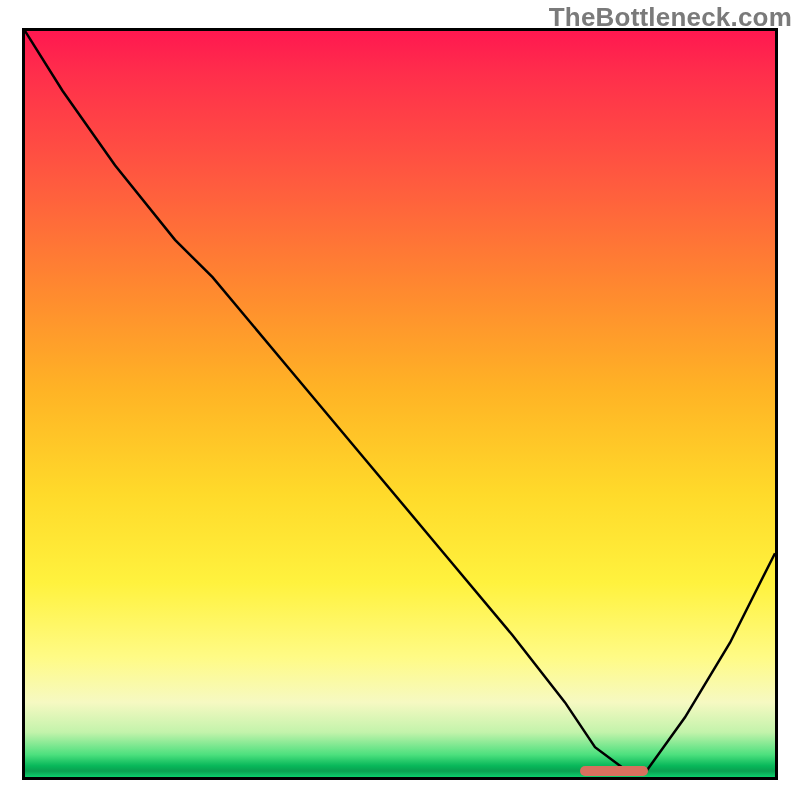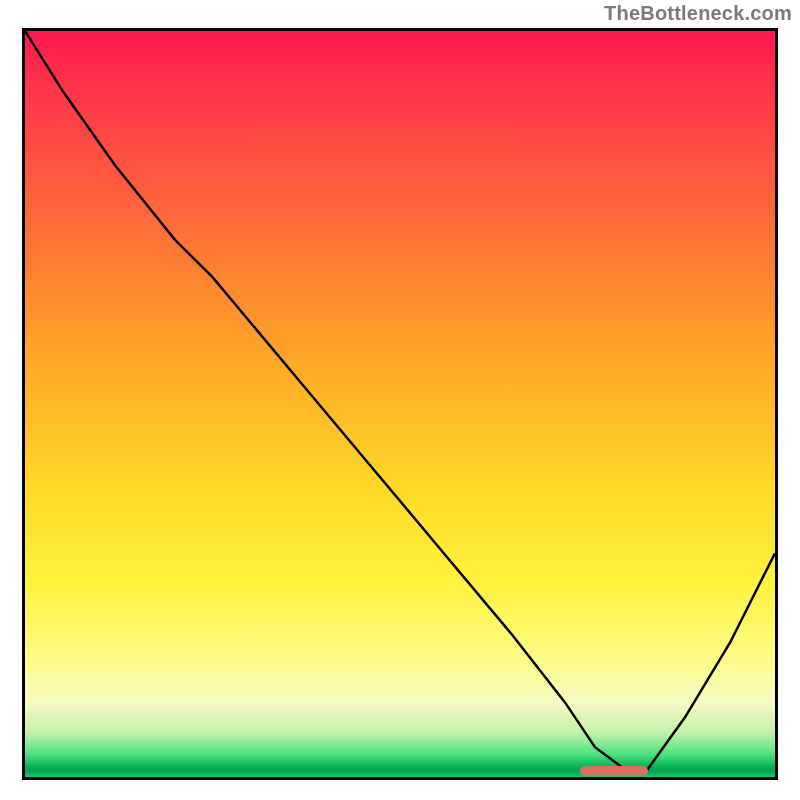--- a/index.html
+++ b/index.html
@@ -12,21 +12,21 @@
   }
   .page {
     position: relative;
     width: 800px;
     height: 800px;
   }
   .watermark {
     position: absolute;
     top: 2px;
     right: 8px;
-    font-size: 20px;
+    font-size: 26px;
     font-weight: 600;
     color: #7a7a7a;
     letter-spacing: 0.2px;
   }
   .plot-outer {
     position: absolute;
     left: 22px;
     top: 28px;
     width: 756px;
     height: 752px;

